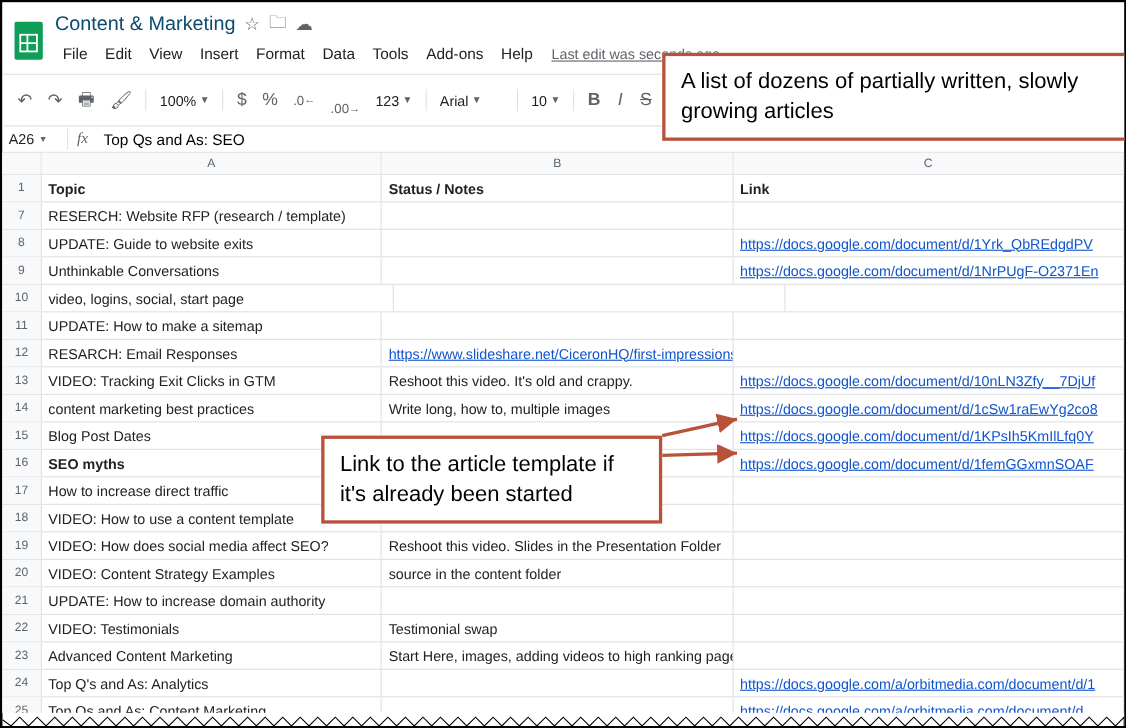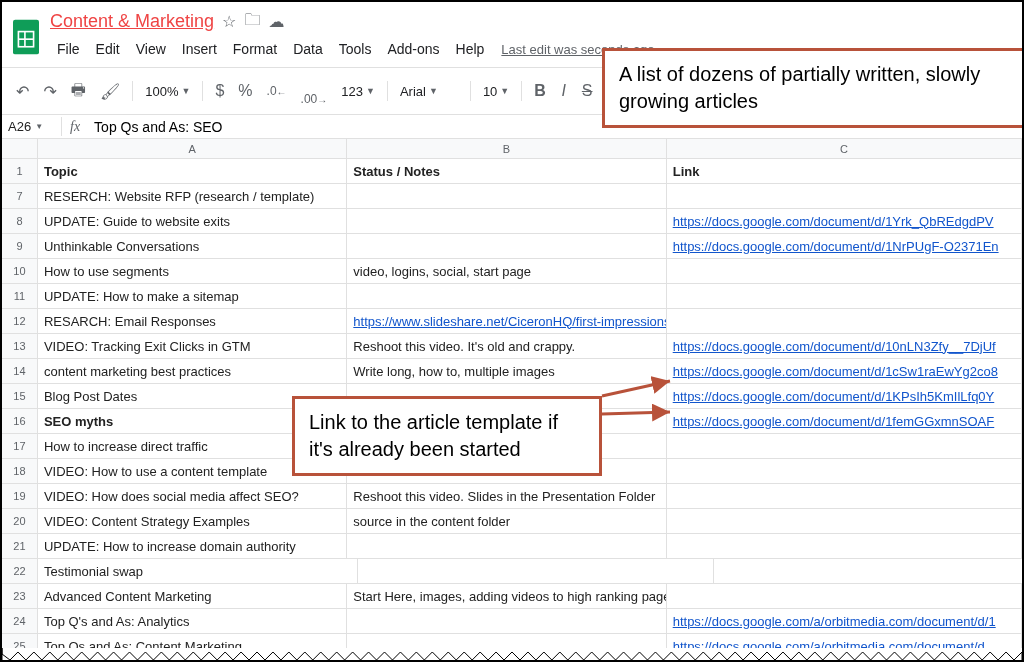--- a/index.html
+++ b/index.html
@@ -4,21 +4,21 @@
 <style>
   * { box-sizing: border-box; margin: 0; padding: 0; }
   body { font-family: Arial, sans-serif; font-size: 13px; color: #222; background: #fff; width: 1024px; height: 662px; overflow: hidden; position: relative; border: 2px solid #000; }
   
   
   .title-row { display: flex; align-items: center; padding: 6px 8px 2px 8px; gap: 8px; }
   .sheets-logo { width: 32px; height: 40px; display: flex; align-items: center; justify-content: center; }
   .sheets-logo svg { width: 26px; height: 36px; }
   .title-stack { display: flex; flex-direction: column; }
   .doc-title-row { display: flex; align-items: center; gap: 8px; }
-  .doc-title { font-size: 18px; color: #ef4444; text-decoration: underline; }
+  .doc-title { font-size: 18px; color: #0c4a6e; }
   .title-icon { color: #5f6368; font-size: 16px; cursor: pointer; }
   
   
   .menu-bar { display: flex; align-items: center; gap: 2px; padding: 2px 0 4px 0; font-size: 14px; }
   .menu-item { padding: 4px 7px; cursor: pointer; color: #202124; }
   .last-edit { color: #5f6368; text-decoration: underline; font-size: 13px; margin-left: 8px; cursor: pointer; }
   
   
   .toolbar { display: flex; align-items: center; gap: 2px; padding: 4px 8px; border-bottom: 1px solid #e0e0e0; border-top: 1px solid #e0e0e0; }
   .tool-btn { padding: 4px 6px; color: #5f6368; cursor: pointer; font-size: 16px; display: flex; align-items: center; min-width: 20px; justify-content: center; }
@@ -177,21 +177,20 @@
       <div class="row">
         <div class="row-h">9</div>
         <div class="cell col-a" style="width: 310px;">Unthinkable Conversations</div>
         <div class="cell col-b" style="width: 320px;"></div>
         <div class="cell col-c" style="width: 356px;">
           <a href="#">https://docs.google.com/document/d/1NrPUgF-O2371En</a>
         </div>
       </div>
       <div class="row">
         <div class="row-h">10</div>
-        <div class="cell col-a" style="width: 310px;">How to use segments</div>
         <div class="cell col-b" style="width: 320px;">video, logins, social, start page</div>
         <div class="cell col-c" style="width: 356px;"></div>
       </div>
       <div class="row">
         <div class="row-h">11</div>
         <div class="cell col-a" style="width: 310px; text-align: right;">UPDATE: How to make a sitemap</div>
         <div class="cell col-b" style="width: 320px;"></div>
         <div class="cell col-c" style="width: 356px;"></div>
       </div>
       <div class="row">
@@ -259,20 +258,21 @@
         <div class="cell col-c" style="width: 356px;"></div>
       </div>
       <div class="row">
         <div class="row-h">21</div>
         <div class="cell col-a" style="width: 310px;">UPDATE: How to increase domain authority</div>
         <div class="cell col-b" style="width: 320px;"></div>
         <div class="cell col-c" style="width: 356px;"></div>
       </div>
       <div class="row">
         <div class="row-h">22</div>
+        <div class="cell col-a" style="width: 310px;">VIDEO: Testimonials</div>
         <div class="cell col-b" style="width: 320px;">Testimonial swap</div>
         <div class="cell col-c" style="width: 356px;"></div>
       </div>
       <div class="row">
         <div class="row-h">23</div>
         <div class="cell col-a" style="width: 310px;">Advanced Content Marketing</div>
         <div class="cell col-b" style="width: 320px;">Start Here, images, adding videos to high ranking pages, better roundup, take all of your...</div>
         <div class="cell col-c" style="width: 356px;"></div>
       </div>
       <div class="row">

